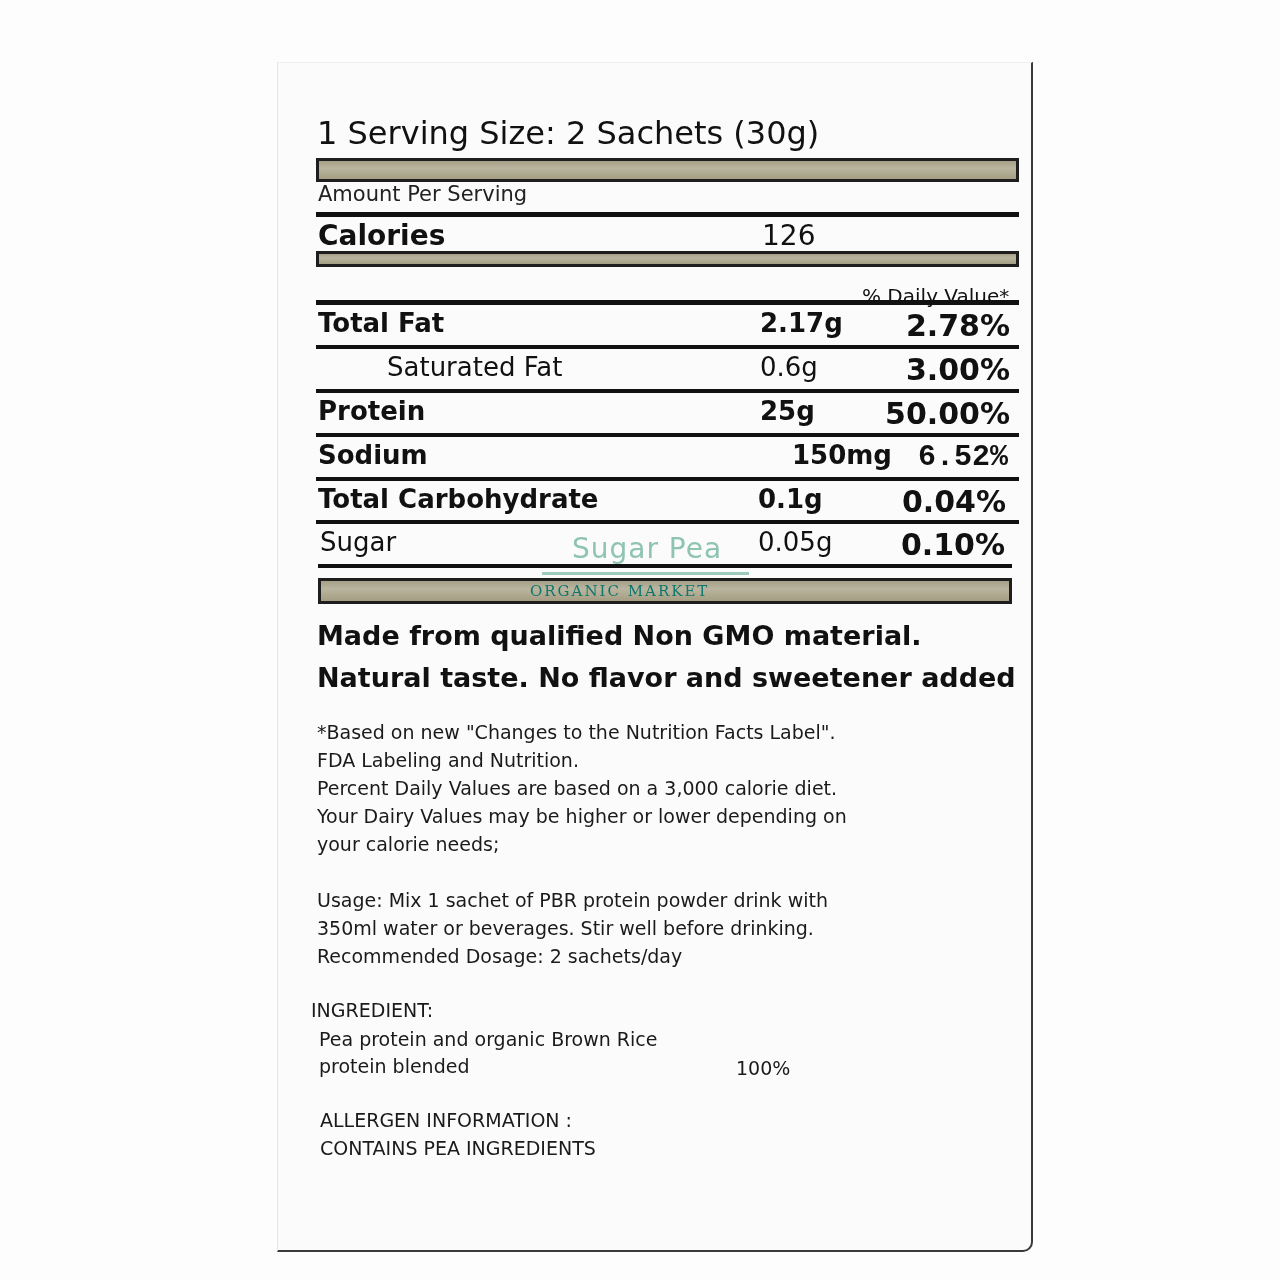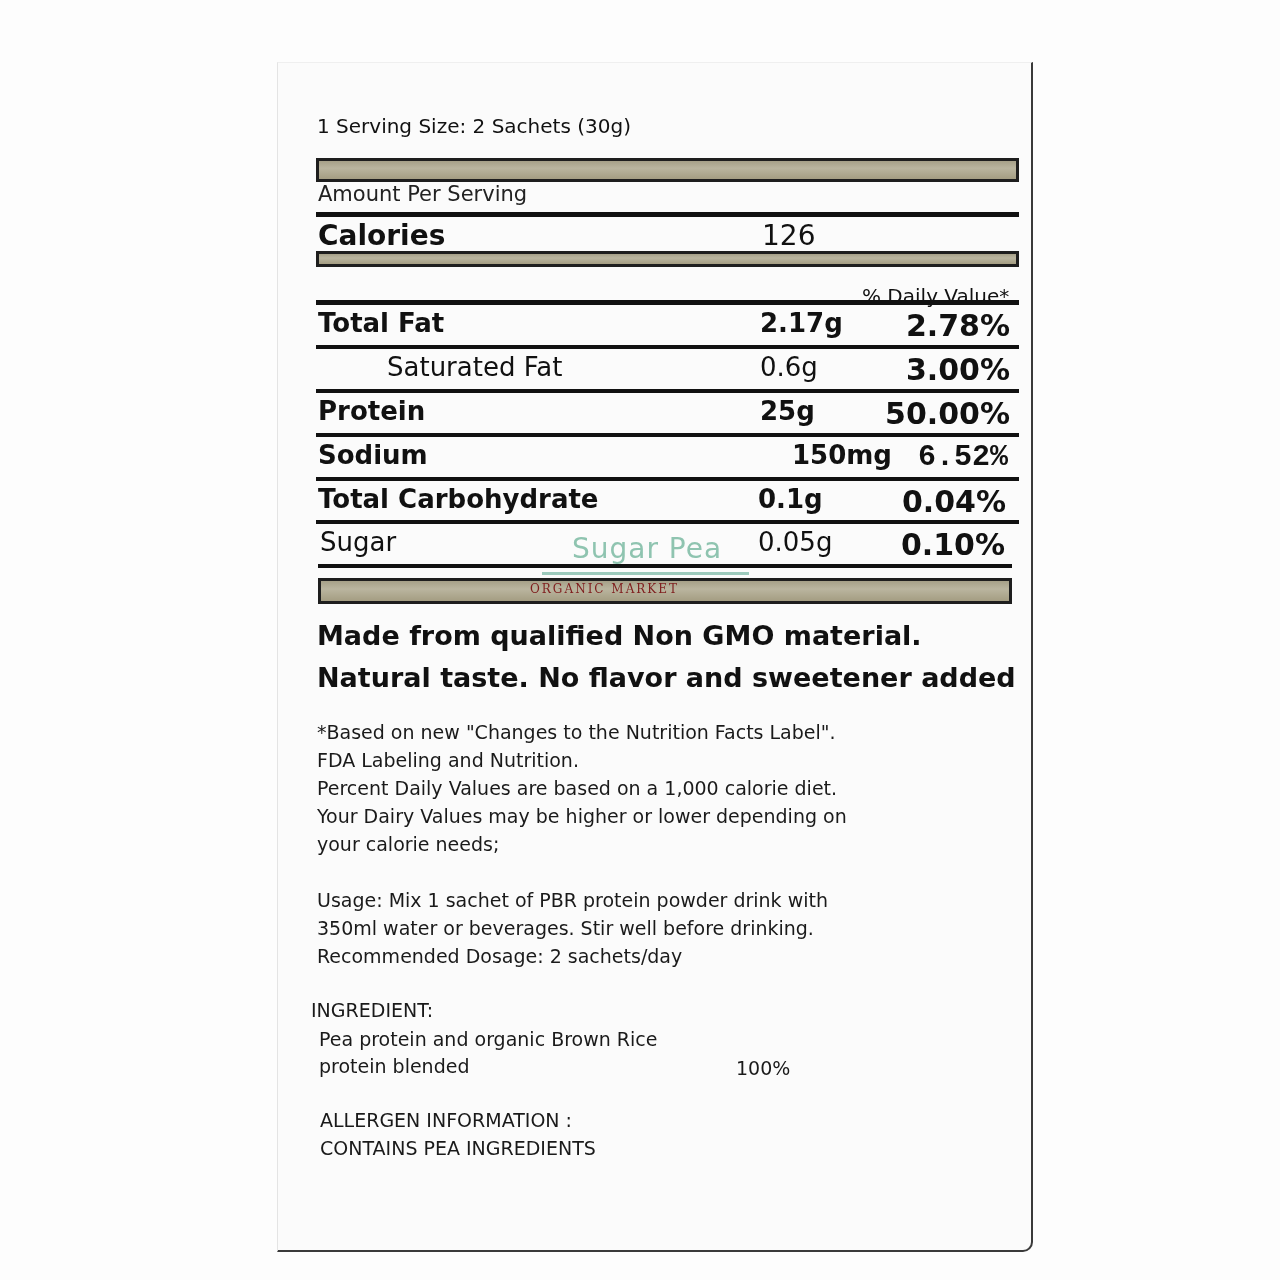--- a/index.html
+++ b/index.html
@@ -22,28 +22,28 @@
   .line { position:absolute; left:316px; width:703px; background:#111; }
   .row-label { font-size:26px; }
   .bold { font-weight:bold; }
   .val { position:absolute; font-size:26px; white-space:nowrap; }
   .pct { position:absolute; font-size:30px; font-weight:bold; white-space:nowrap; text-align:right; width:200px; }
   .note { font-size:19px; line-height:28px; color:#1a1a1a; }
   .watermark {
     position:absolute; left:572px; top:532px; font-size:28px; color:#8fc4b0; letter-spacing:1px;
   }
   .wm-line { position:absolute; left:542px; top:572px; width:207px; height:3px; background:#9ccabc; }
-  .wm-sub { position:absolute; left:530px; top:582px; font-size:12px; color:#7f1d1d; letter-spacing:2px; font-family:"DejaVu Serif", serif; }
+  .wm-sub { position:absolute; left:530px; top:582px; font-size:15px; color:#0f766e; letter-spacing:2px; font-family:"DejaVu Serif", serif; }
 </style>
 </head>
 <body>
 
 <div class="box"></div>
 
-<div class="abs" style="left:317px;top:114px;font-size:20px;text-align:right;">1 Serving Size: 2 Sachets (30g)</div>
+<div class="abs" style="left:317px;top:114px;font-size:32px;text-align:right;">1 Serving Size: 2 Sachets (30g)</div>
 <div class="bar" style="top:158px;height:24px;"></div>
 <div class="abs" style="left:318px;top:182px;font-size:21px;color:#222;">Amount Per Serving</div>
 <div class="line" style="top:212px;height:5px;"></div>
 
 <div class="abs row-label bold" style="left:318px;top:219px;font-size:28px;">Calories</div>
 <div class="val" style="left:762px;top:219px;font-size:28px;">126</div>
 <div class="bar" style="top:251px;height:16px;"></div>
 
 <div class="abs" style="left:862px;top:284px;font-size:20px;">% Daily Value*</div>
 <div class="line" style="top:300px;height:5px;"></div>
@@ -82,21 +82,21 @@
 
 <div class="watermark">Sugar Pea</div>
 <div class="wm-line"></div>
 <div class="wm-sub">ORGANIC MARKET</div>
 
 <div class="abs bold" style="left:317px;top:620px;font-size:27px;">Made from qualified Non GMO material.</div>
 <div class="abs bold" style="left:317px;top:662px;font-size:27px;">Natural taste. No flavor and sweetener added</div>
 
 <div class="abs note" style="left:317px;top:718px;">*Based on new "Changes to the Nutrition Facts Label".</div>
 <div class="abs note" style="left:317px;top:746px;">FDA Labeling and Nutrition.</div>
-<div class="abs note" style="left:317px;top:774px;">Percent Daily Values are based on a 1,000 calorie diet.</div>
+<div class="abs note" style="left:317px;top:774px;">Percent Daily Values are based on a 3,000 calorie diet.</div>
 <div class="abs note" style="left:317px;top:802px;">Your Dairy Values may be higher or lower depending on</div>
 <div class="abs note" style="left:317px;top:830px;">your calorie needs;</div>
 
 <div class="abs note" style="left:317px;top:886px;">Usage: Mix 1 sachet of PBR protein powder drink with</div>
 <div class="abs note" style="left:317px;top:914px;">350ml water or beverages. Stir well before drinking.</div>
 <div class="abs note" style="left:317px;top:942px;">Recommended Dosage: 2 sachets/day</div>
 
 <div class="abs note" style="left:311px;top:996px;">INGREDIENT:</div>
 <div class="abs note" style="left:319px;top:1025px;">Pea protein and organic Brown Rice</div>
 <div class="abs note" style="left:319px;top:1052px;">protein blended</div>

